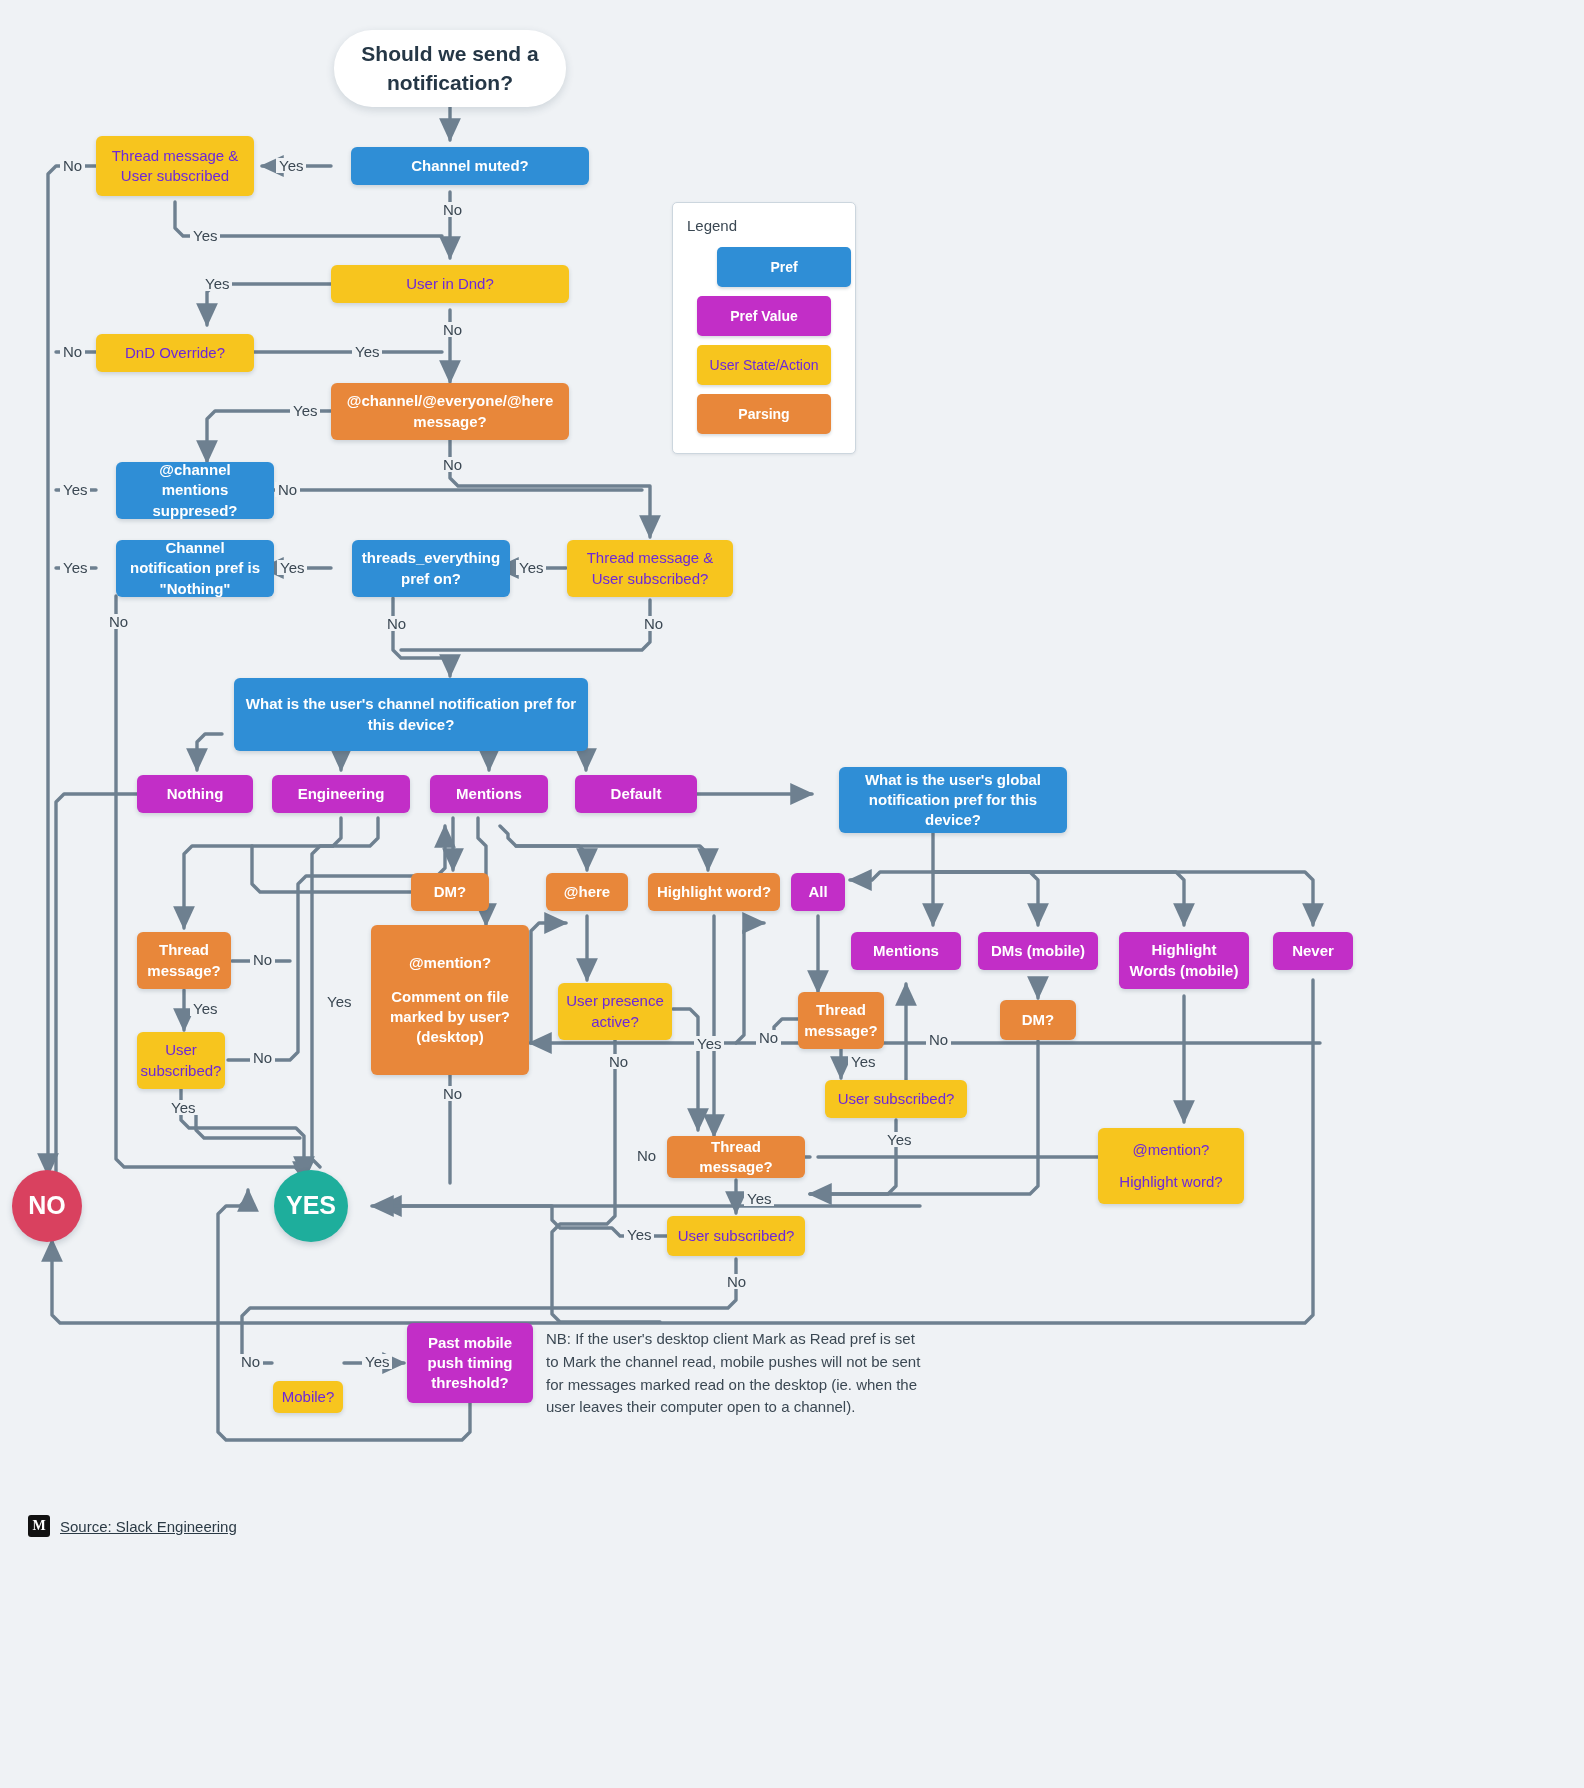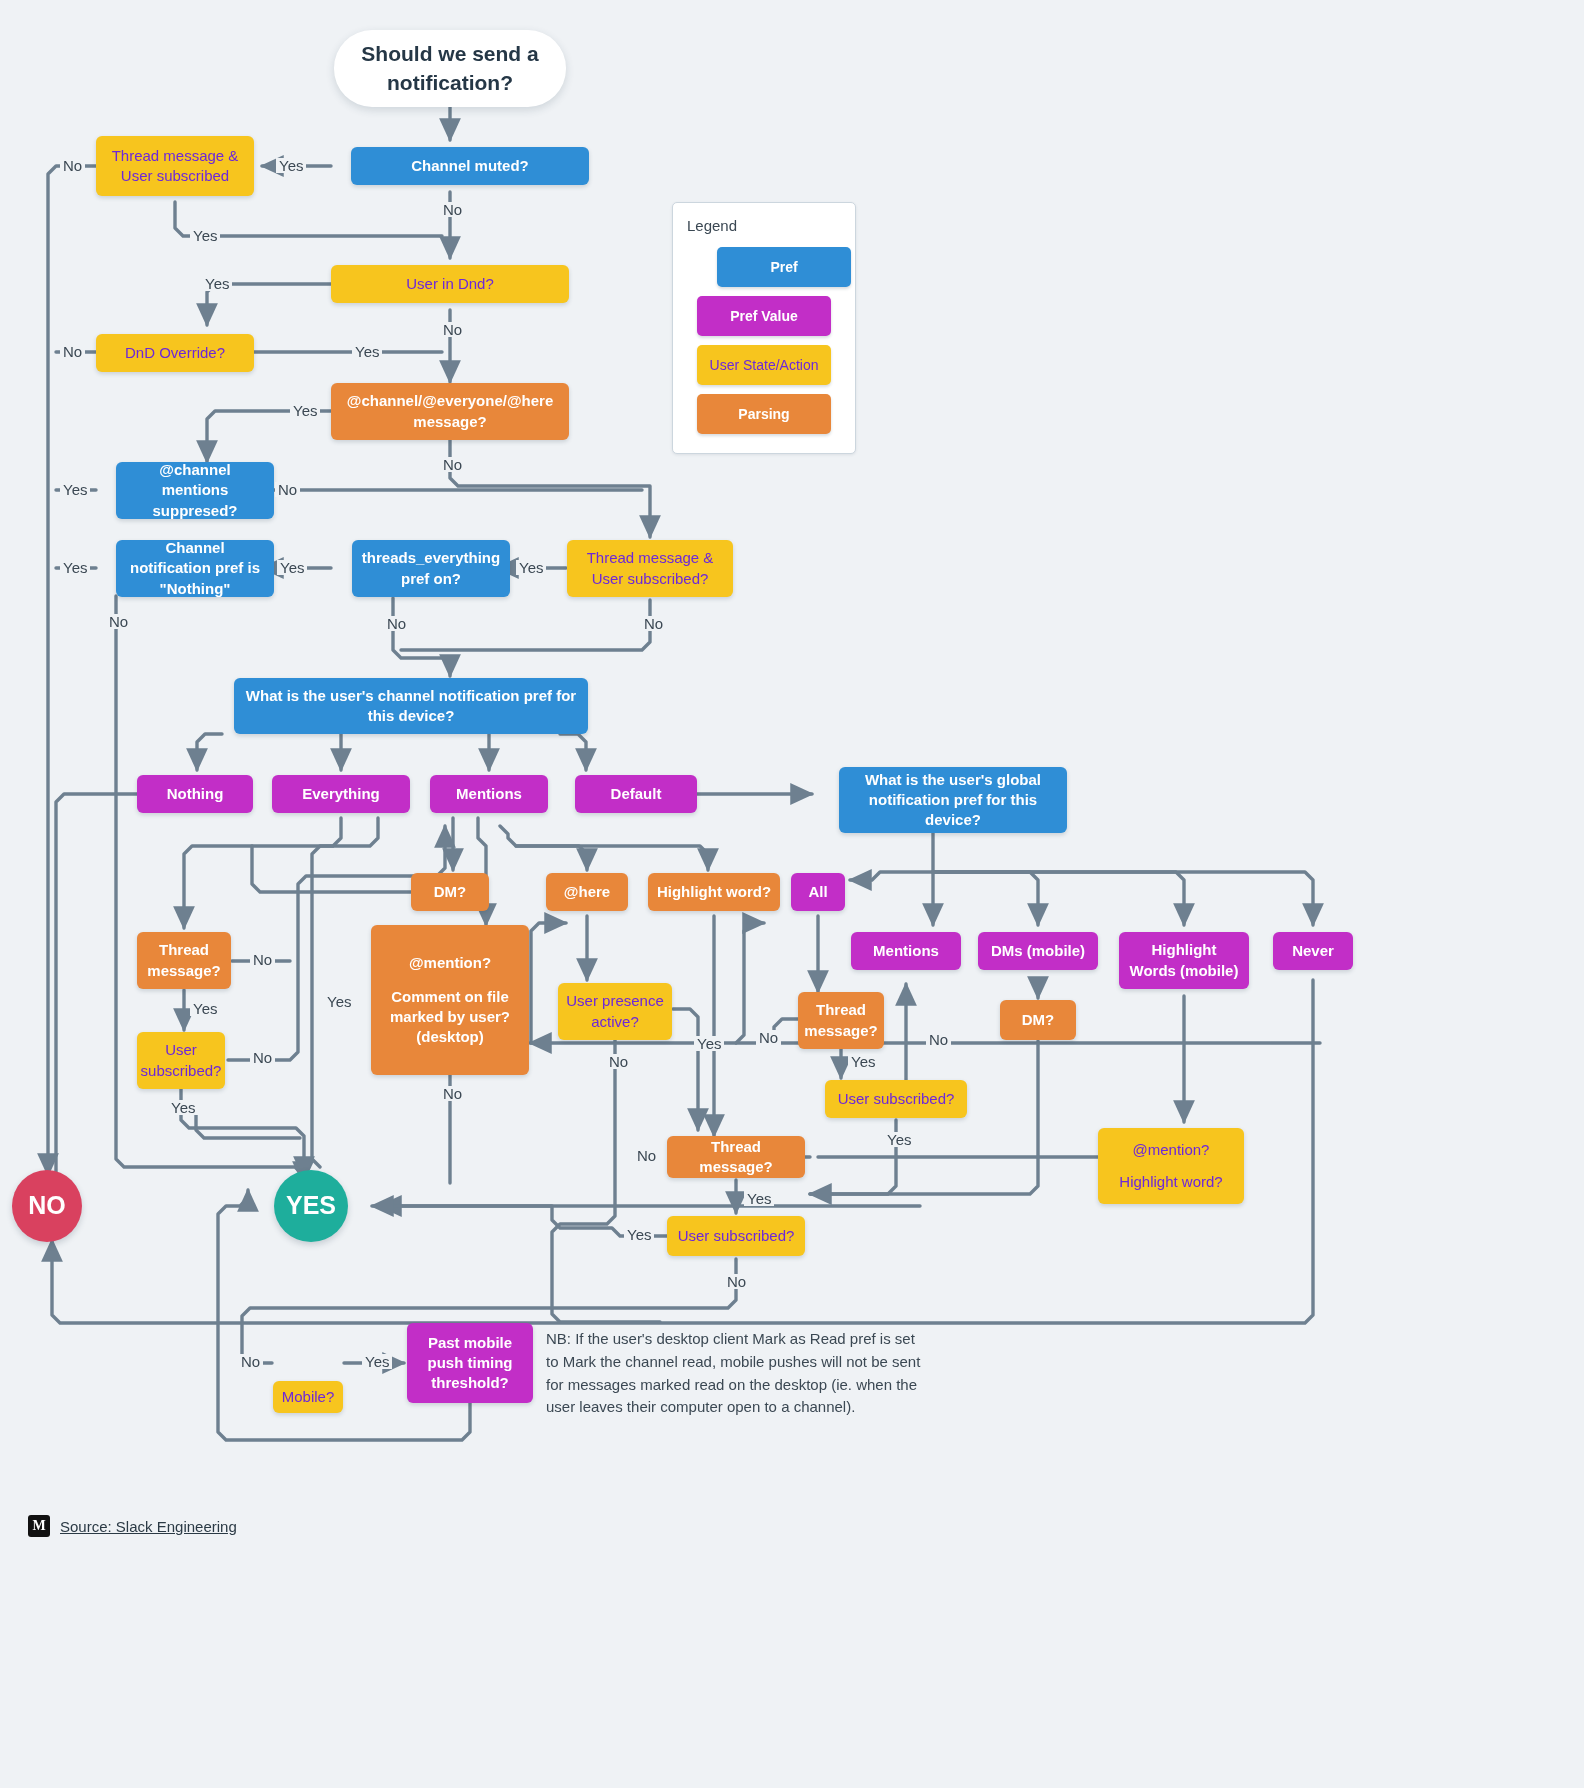--- a/index.html
+++ b/index.html
@@ -227,24 +227,24 @@
   <div class="node parsing" style="left:331px;top:383px;width:238px;height:57px;">@channel/@everyone/@here message?</div>
 
   <div class="node pref" style="left:96px;top:462px;width:158px;height:57px;">@channel mentions suppresed?</div>
 
   <div class="node pref" style="left:96px;top:540px;width:158px;height:57px;">Channel notification pref is "Nothing"</div>
 
   <div class="node pref" style="left:332px;top:540px;width:158px;height:57px;">threads_everything pref on?</div>
 
   <div class="node userstate" style="left:567px;top:540px;width:166px;height:57px;">Thread message &amp; User subscribed?</div>
 
-  <div class="node pref" style="left:214px;top:678px;width:354px;height:56px;">What is the user's channel notification pref for this device?</div>
+  <div class="node pref" style="left:214px;top:678px;width:354px;height:73px;">What is the user's channel notification pref for this device?</div>
 
   <div class="node prefval" style="left:137px;top:775px;width:116px;height:38px;">Nothing</div>
-  <div class="node prefval" style="left:272px;top:775px;width:138px;height:38px;">Everything</div>
+  <div class="node prefval" style="left:272px;top:775px;width:138px;height:38px;">Engineering</div>
   <div class="node prefval" style="left:430px;top:775px;width:118px;height:38px;">Mentions</div>
   <div class="node prefval" style="left:575px;top:775px;width:122px;height:38px;">Default</div>
 
   <div class="node pref" style="left:819px;top:767px;width:228px;height:66px;">What is the user's global notification pref for this device?</div>
 
   <div class="node parsing" style="left:411px;top:873px;width:78px;height:38px;">DM?</div>
   <div class="node parsing" style="left:546px;top:873px;width:82px;height:38px;">@here</div>
   <div class="node parsing" style="left:648px;top:873px;width:132px;height:38px;">Highlight word?</div>
   <div class="node prefval" style="left:791px;top:873px;width:54px;height:38px;">All</div>
 

